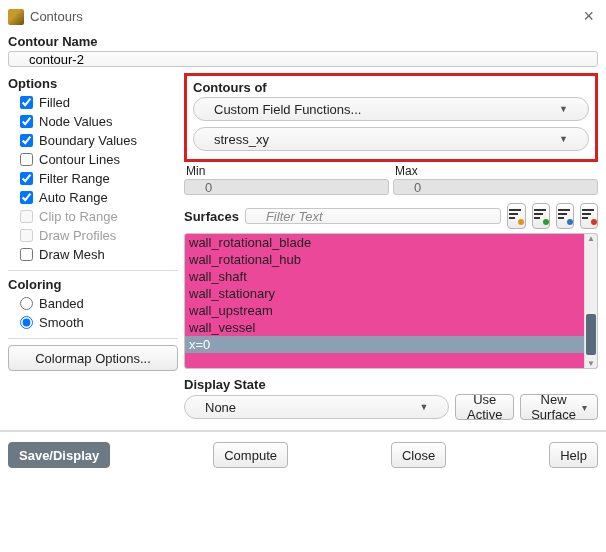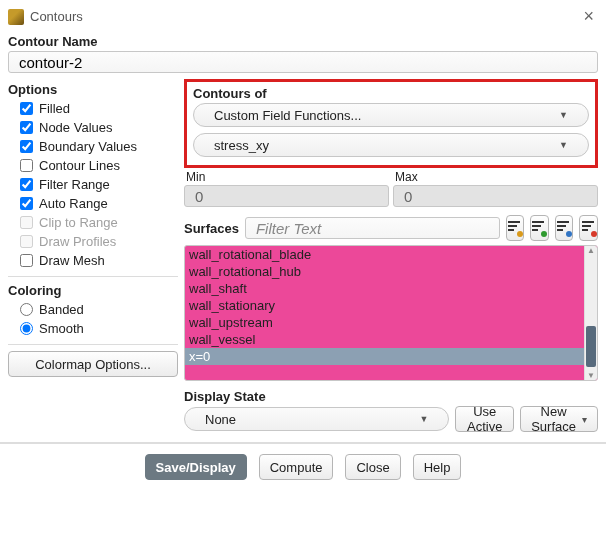--- a/index.html
+++ b/index.html
@@ -43,24 +43,24 @@
     font-weight: bold;
     font-size: 13px;
     margin-top: 3px;
     margin-bottom: 2px;
   }
   .text-input {
     width: 100%;
     box-sizing: border-box;
     border: 1px solid #c7c7c7;
     border-radius: 3px;
-    padding: 3px 10px;
-    font-size: 15px;
+    padding: 3px 20px;
+    font-size: 13px;
     background: linear-gradient(#fcfcfc,#f5f5f5);
-    height: 22px;
+    height: 16px;
   }
   .text-input.disabled {
     background: #e3e3e3;
     color: #666;
   }
   .text-input::placeholder { color:#888; font-style: italic; }
   .columns {
     display: flex;
     margin-top: 6px;
     gap: 6px;
@@ -241,21 +241,21 @@
   .scrollbar .arr.up{top:0;}
   .scrollbar .arr.dn{bottom:0;}
   .display-state-row {
     display:flex;
     gap:6px;
     align-items:center;
     margin-top:2px;
   }
   .bottom-bar {
     display:flex;
-    justify-content:center;
+    justify-content:space-between;
     gap:12px;
     padding:10px 0 8px 0;
   }
   .divider {
     border-top:2px solid #ddd;
     margin:10px -8px 0 -8px;
   }
   .chev {font-size:10px;color:#555;margin-left:2px;}
 </style>
 </head>

